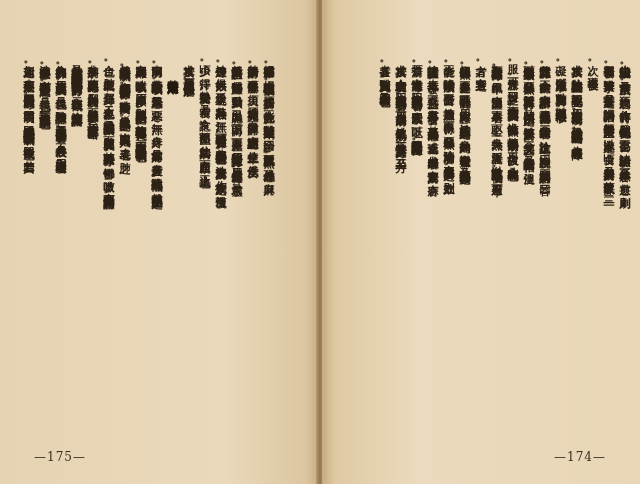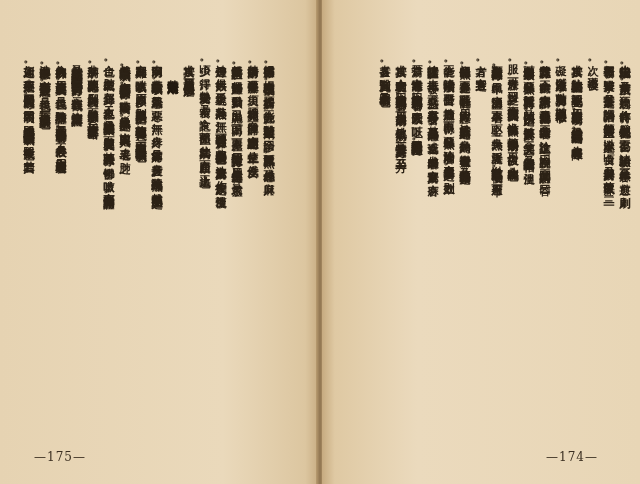--- a/index.html
+++ b/index.html
@@ -84,16 +84,16 @@
       <div class="col">服。可大發汗。翌日診之。大汗而苦悶脫然矣。惟尚有餘熱。轉與小柴胡湯。不日復故。此余之初陣也。</div>
       <div class="col">類聚方廣義本方條曰。卒中風。痰涎湧盛。人事不省。心下堅。身大熱。脈浮大者。以白散或瓜蒂散取吐下後。有可用本</div>
       <div class="col">方者。宜審考之。</div>
       <div class="col">初生兒時發熱。鼻塞不通。哺乳不能者。用此方即愈。治痘瘡見點之時。身熱如灼。表鬱難發。及大熱煩躁而喘起張</div>
       <div class="col">不能者。治哮喘痰潮。聲音不出。抬肩撷肚。而不得臥。惡寒發熱。冷汗如油者。合生姜半夏湯用之。則立效。</div>
       <div class="col">按哮喘證。大抵一年一二發。或五六發。亦有每月一二發者。其發也必由外感。或過食。由外感來者。宜麻黃湯。麻杏</div>
       <div class="col">甘石湯。大青龍湯等。因飲食或大便不利而發者。先以紫圓。以吐下。後隨證用對證方為佳。</div>
       <div class="col">求真按　由余之實驗。因飲食或大便不利而發者。可用大柴胡湯。桃仁承氣湯。大黃牡丹皮湯之一方。乃至二方。</div>
       <div class="col">者甚多。醫宜胸丸。及紫圓者稀也。</div>
     </div>
-    <div class="page-number" style="left:224px;">—174—</div>
+    <div class="page-number" style="left:232px;">—174—</div>
   </div>
 
 </div>
 
 </body></html>

